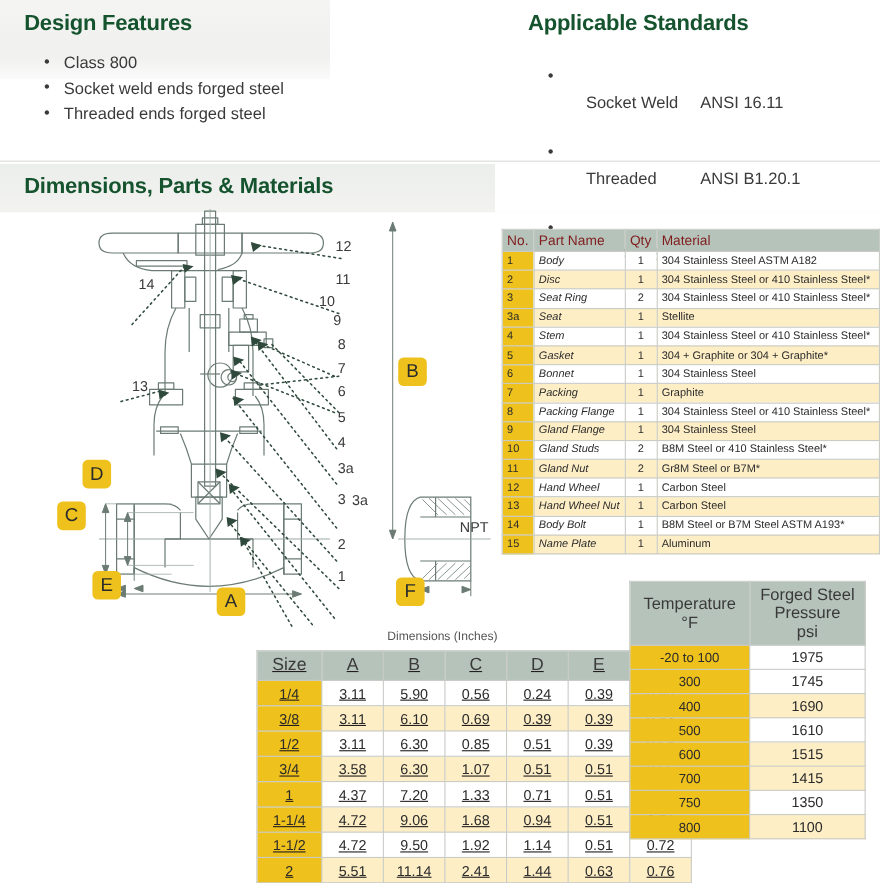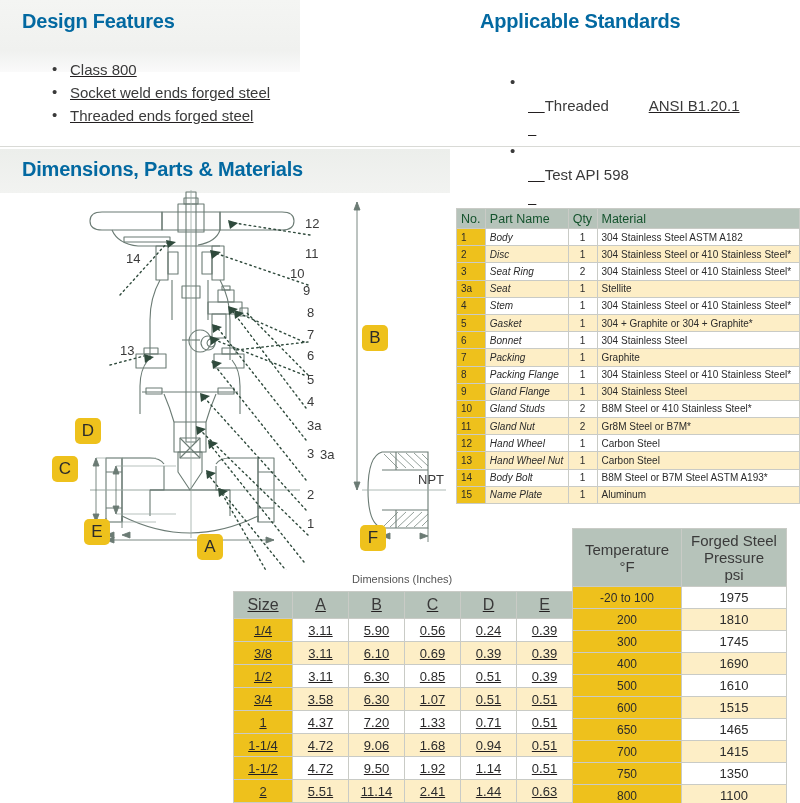--- a/index.html
+++ b/index.html
@@ -28,29 +28,29 @@
   }
   #title-band-right {
     left: 450px; top: 149px; width: 350px; height: 44px;
     background: #ffffff;
   }
 
   h2.heading {
     margin: 0;
     font-size: 20px;
     font-weight: bold;
-    color: #0369a1;
+    color: #14532d;
     letter-spacing: -0.2px;
   }
   #design-features-title { left: 22px; top: 10px; }
   #applicable-standards-title { left: 480px; top: 10px; }
   #section-title { left: 22px; top: 158px; font-size: 20px; text-align: center; }
 
   ul.bullets {
-    margin: 16px; padding: 0; list-style: none; text-decoration: underline;
+    margin: 4px; padding: 0; list-style: none;
   }
   ul.bullets li {
     font-size: 15px;
     color: #3a3a3a;
     line-height: 23px;
     padding-left: 26px;
     position: relative;
     white-space: pre;
   }
   ul.bullets li:before {
@@ -78,21 +78,21 @@
   }
 
   
   #parts-table-wrap { left: 456px; top: 208px; }
   #parts-table { font-size: 10px; }
   #parts-table th {
     background: #b6c3ba;
     font-size: 12.5px;
     height: 19px;
     text-align: left;
-    color: #14532d;
+    color: #7f1d1d;
   }
   #parts-table td { height: 16.2px; }
   #parts-table td.num {
     background: #eec11c;
     text-align: left;
     width: 20px;
   }
   #parts-table tr.odd td.pn,
   #parts-table tr.odd td.qty,
   #parts-table tr.odd td.mat { background: #ffffff; }
@@ -195,20 +195,23 @@
 
 <h2 class="abs heading" id="design-features-title">Design Features</h2>
 <ul class="abs bullets" id="design-features-list">
   <li>Class 800</li>
   <li>Socket weld ends forged steel</li>
   <li>Threaded ends forged steel</li>
 </ul>
 
 <h2 class="abs heading" id="applicable-standards-title">Applicable Standards</h2>
 <ul class="abs bullets" id="standards-list">
+  <li>
+    <span class="std-name">Socket Weld</span><span>ANSI 16.11</span>
+  </li>
   <li>
     <span class="std-name">Threaded</span><span>ANSI B1.20.1</span>
   </li>
   <li>
     <span class="std-name">Test API 598</span><span></span>
   </li>
 </ul>
 
 <h2 class="abs heading" id="section-title">Dimensions, Parts &amp; Materials</h2>
 
@@ -606,43 +609,35 @@
       <tr>
         <th class="h-temp" id="press-h-temp">Temperature<br>°F</th>
         <th class="h-press" id="press-h-press">Forged Steel<br>Pressure<br>psi</th>
       </tr>
     </thead>
     <tbody id="press-tbody">
         <tr class="odd">
           <td class="temp">-20 to 100</td>
           <td class="psi">1975</td>
         </tr>
-        <tr class="even">
-          <td class="temp">200</td>
-          <td class="psi">1810</td>
-        </tr>
         <tr class="odd">
           <td class="temp">300</td>
           <td class="psi">1745</td>
         </tr>
         <tr class="even">
           <td class="temp">400</td>
           <td class="psi">1690</td>
         </tr>
         <tr class="odd">
           <td class="temp">500</td>
           <td class="psi">1610</td>
         </tr>
         <tr class="even">
           <td class="temp">600</td>
           <td class="psi">1515</td>
-        </tr>
-        <tr class="odd">
-          <td class="temp">650</td>
-          <td class="psi">1465</td>
         </tr>
         <tr class="even">
           <td class="temp">700</td>
           <td class="psi">1415</td>
         </tr>
         <tr class="odd">
           <td class="temp">750</td>
           <td class="psi">1350</td>
         </tr>
         <tr class="even">

